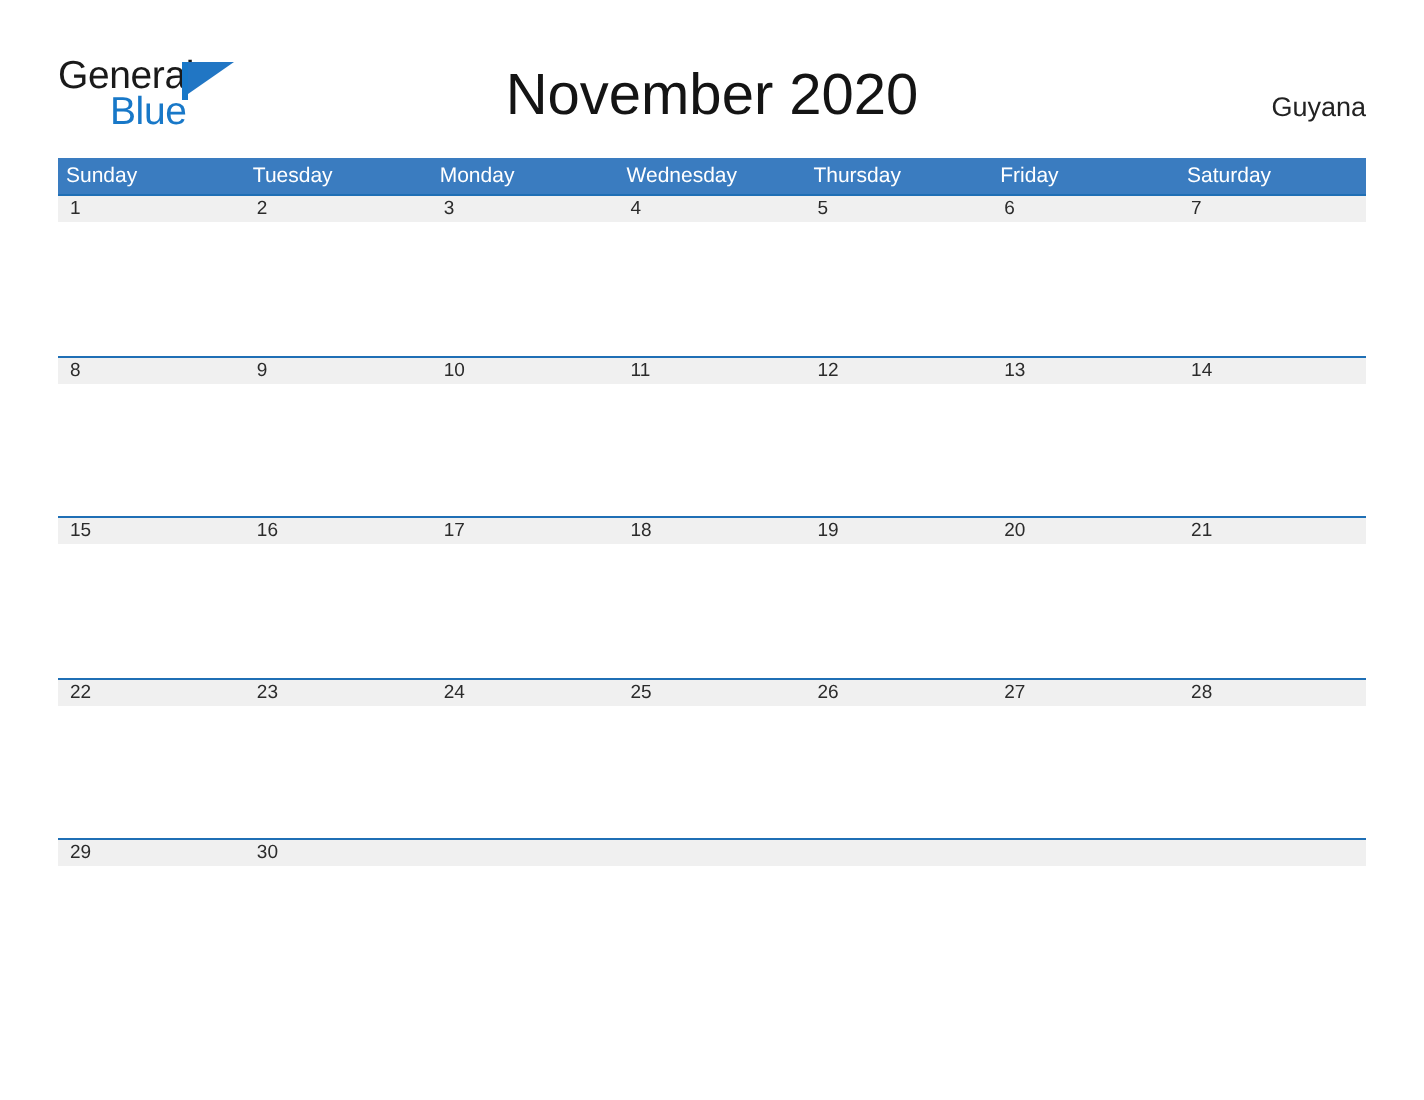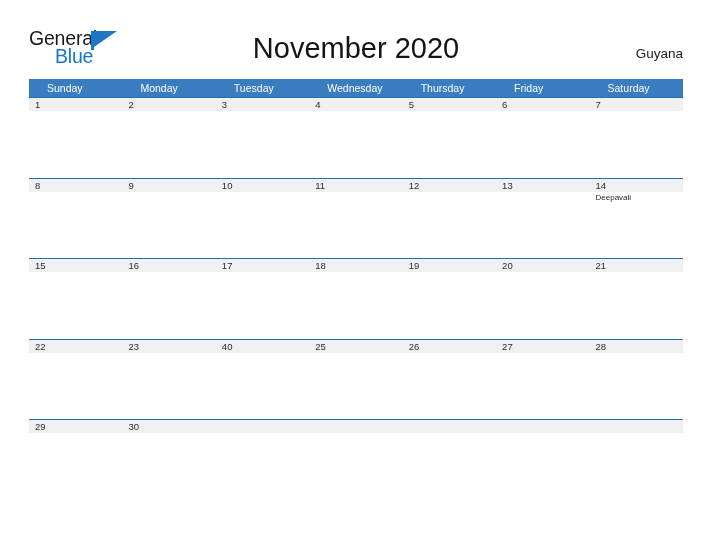--- a/index.html
+++ b/index.html
@@ -110,21 +110,21 @@
   .weekday-row {
     display: flex;
     width: 654px;
     height: 18px;
     background: #3a7cc0;
   }
   .weekday-cell {
     width: 93.43px;
     height: 18px;
     box-sizing: border-box;
-    padding-left: 18px;
+    padding-left: 4px;
     color: #ffffff;
     font-size: 10.5px;
     line-height: 18px;
     font-family: "Liberation Sans", sans-serif;
     white-space: nowrap;
     overflow: hidden;
   }
 
   .week-row {
     width: 654px;
@@ -199,22 +199,22 @@
 
     <div class="month-title">November 2020</div>
 
     <div class="country">Guyana</div>
 
   </div>
 
   <div class="calendar">
     <div class="weekday-row">
         <div class="weekday-cell">Sunday</div>
+        <div class="weekday-cell">Tuesday</div>
         <div class="weekday-cell">Monday</div>
-        <div class="weekday-cell">Tuesday</div>
         <div class="weekday-cell">Wednesday</div>
         <div class="weekday-cell">Thursday</div>
         <div class="weekday-cell">Friday</div>
         <div class="weekday-cell">Saturday</div>
       </div>
     <div>
         <div class="week-row">
           <div class="day-band">
             <div class="daynum-cell">1</div>
             <div class="daynum-cell">2</div>
@@ -237,31 +237,20 @@
         <div class="week-row">
           <div class="day-band">
             <div class="daynum-cell">8</div>
             <div class="daynum-cell">9</div>
             <div class="daynum-cell">10</div>
             <div class="daynum-cell">11</div>
             <div class="daynum-cell">12</div>
             <div class="daynum-cell">13</div>
             <div class="daynum-cell">14</div>
           </div>
-          <div class="day-body">
-            <div class="event-cell"></div>
-            <div class="event-cell"></div>
-            <div class="event-cell"></div>
-            <div class="event-cell"></div>
-            <div class="event-cell"></div>
-            <div class="event-cell"></div>
-            <div class="event-cell">
-              <span class="event-item">Deepavali</span>
-            </div>
-          </div>
         </div>
         <div class="week-row">
           <div class="day-band">
             <div class="daynum-cell">15</div>
             <div class="daynum-cell">16</div>
             <div class="daynum-cell">17</div>
             <div class="daynum-cell">18</div>
             <div class="daynum-cell">19</div>
             <div class="daynum-cell">20</div>
             <div class="daynum-cell">21</div>
@@ -273,21 +262,21 @@
             <div class="event-cell"></div>
             <div class="event-cell"></div>
             <div class="event-cell"></div>
             <div class="event-cell"></div>
           </div>
         </div>
         <div class="week-row">
           <div class="day-band">
             <div class="daynum-cell">22</div>
             <div class="daynum-cell">23</div>
-            <div class="daynum-cell">40</div>
+            <div class="daynum-cell">24</div>
             <div class="daynum-cell">25</div>
             <div class="daynum-cell">26</div>
             <div class="daynum-cell">27</div>
             <div class="daynum-cell">28</div>
           </div>
           <div class="day-body">
             <div class="event-cell"></div>
             <div class="event-cell"></div>
             <div class="event-cell"></div>
             <div class="event-cell"></div>

